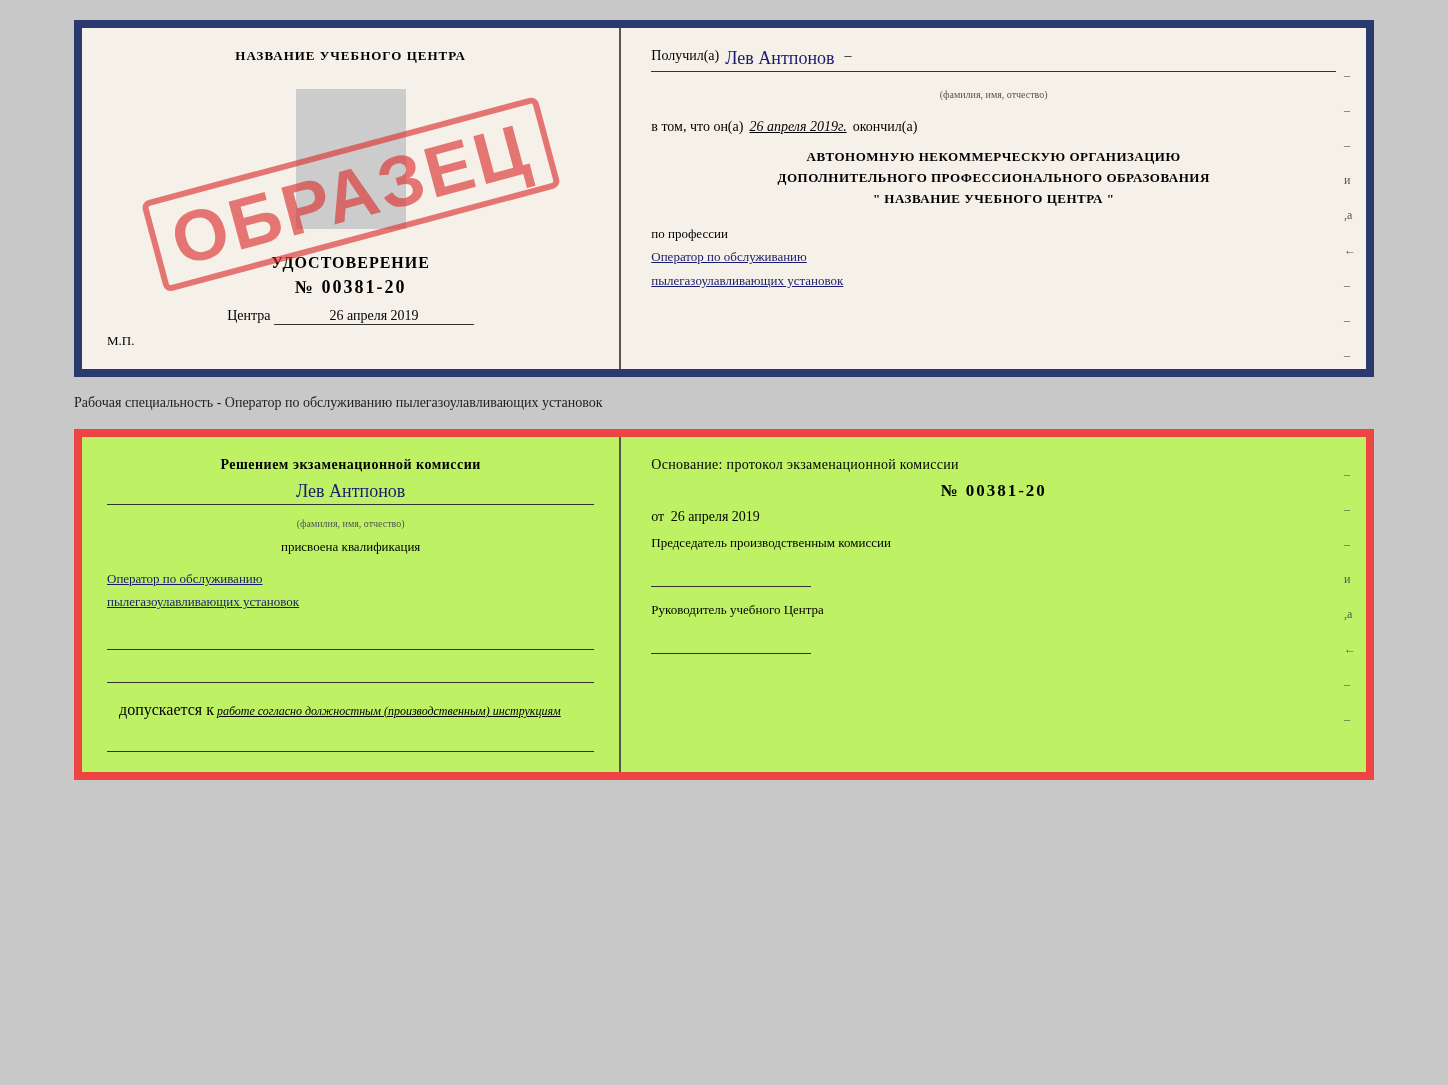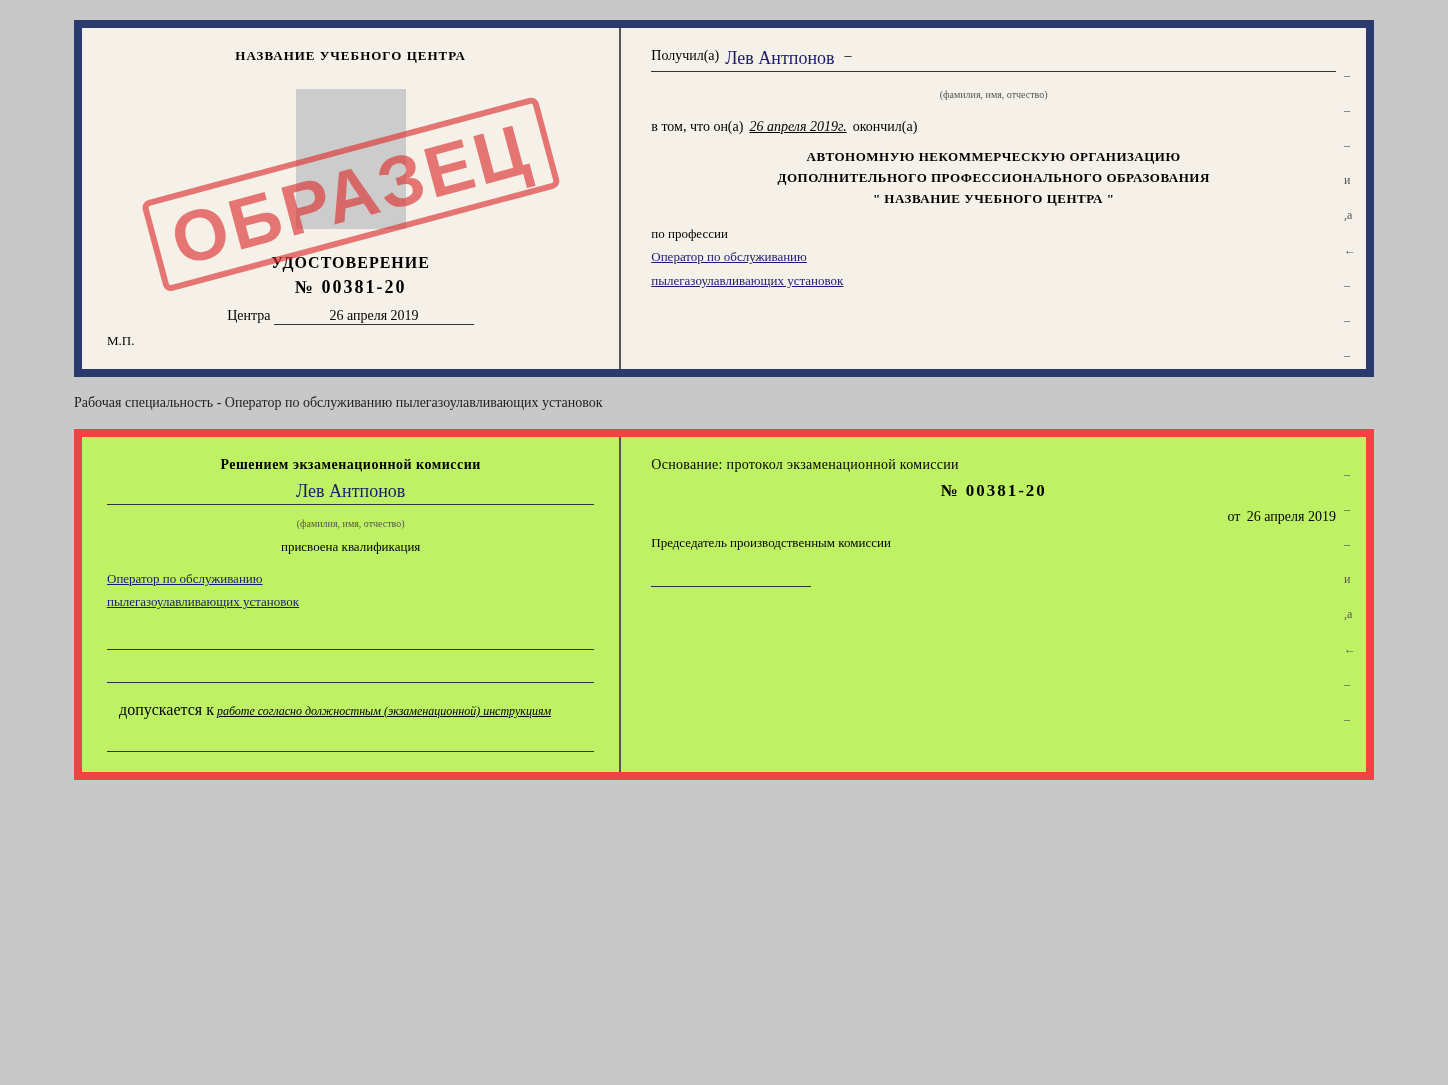--- a/index.html
+++ b/index.html
@@ -230,21 +230,21 @@
     .protocol-number {
       font-size: 17px;
       font-weight: bold;
       text-align: center;
       letter-spacing: 2px;
       margin: 8px 0;
     }
 
     .from-date {
       font-size: 14px;
-      text-align: right;
+      text-align: left;
     }
 
     .signature-block {
       margin-top: 10px;
       font-size: 13px;
     }
 
     .right-dashes-bottom {
       position: absolute;
       right: 10px;
@@ -343,40 +343,44 @@
       <div style="margin-top:4px;">
         <span class="profession-handwritten">Оператор по обслуживанию</span>
         <span class="profession-handwritten">пылегазоулавливающих установок</span>
       </div>
 
       <div style="border-bottom:1px solid #333; height:20px; margin-top:8px;"></div>
       <div style="border-bottom:1px solid #333; height:20px; margin-top:5px;"></div>
 
       <div class="допускается-text">
         <span style="font-size:16px;margin-left:12px;">допускается к</span>
-        <span class="italic-underline" style="font-size:12px;">работе согласно должностным (экзаменационной) инструкциям</span>
+        <span class="italic-underline" style="font-size:12px;">работе согласно должностным (производственным) инструкциям</span>
       </div>
       <div style="border-bottom:1px solid #333; height:20px; margin-top:5px;"></div>
     </div>
 
     <div class="bottom-right">
       <div class="osnov-block">Основание: протокол экзаменационной комиссии</div>
 
       <div class="protocol-number">№  00381-20</div>
 
       <div class="from-date">
         <span style="font-size:14px;">от</span>
         <span style="font-size:14px; margin-left:3px;">26 апреля 2019</span>
       </div>
 
       <div class="signature-block" style="margin-top:10px;">
         <div>Председатель производственным комиссии</div>
         <div style="border-bottom:1px solid #333; width:160px; height:28px; margin-top:8px;"></div>
       </div>
 
+      <div class="signature-block" style="margin-top:15px;">
+        <div>Руководитель учебного Центра</div>
+        <div style="border-bottom:1px solid #333; width:160px; height:28px; margin-top:8px;"></div>
+      </div>
 
       <div class="right-dashes-bottom">
         <span>–</span>
         <span>–</span>
         <span>–</span>
         <span>и</span>
         <span>,а</span>
         <span>←</span>
         <span>–</span>
         <span>–</span>

